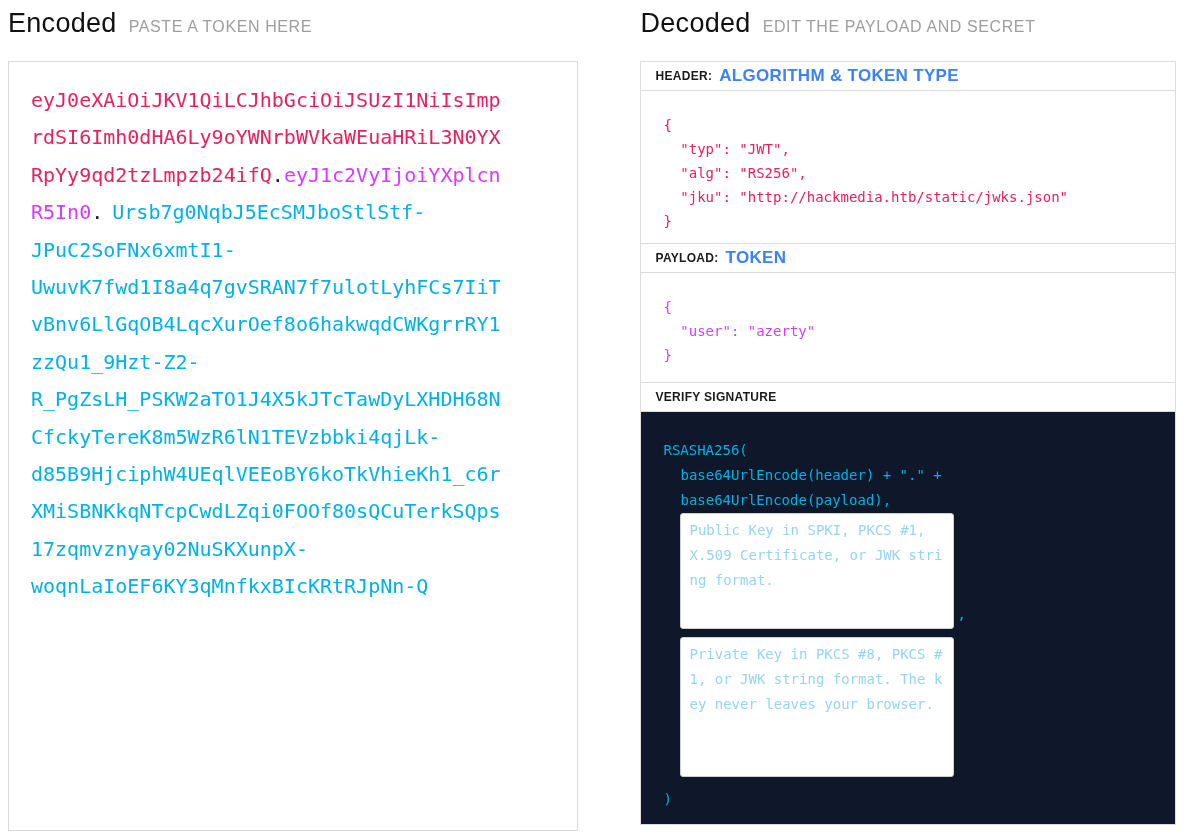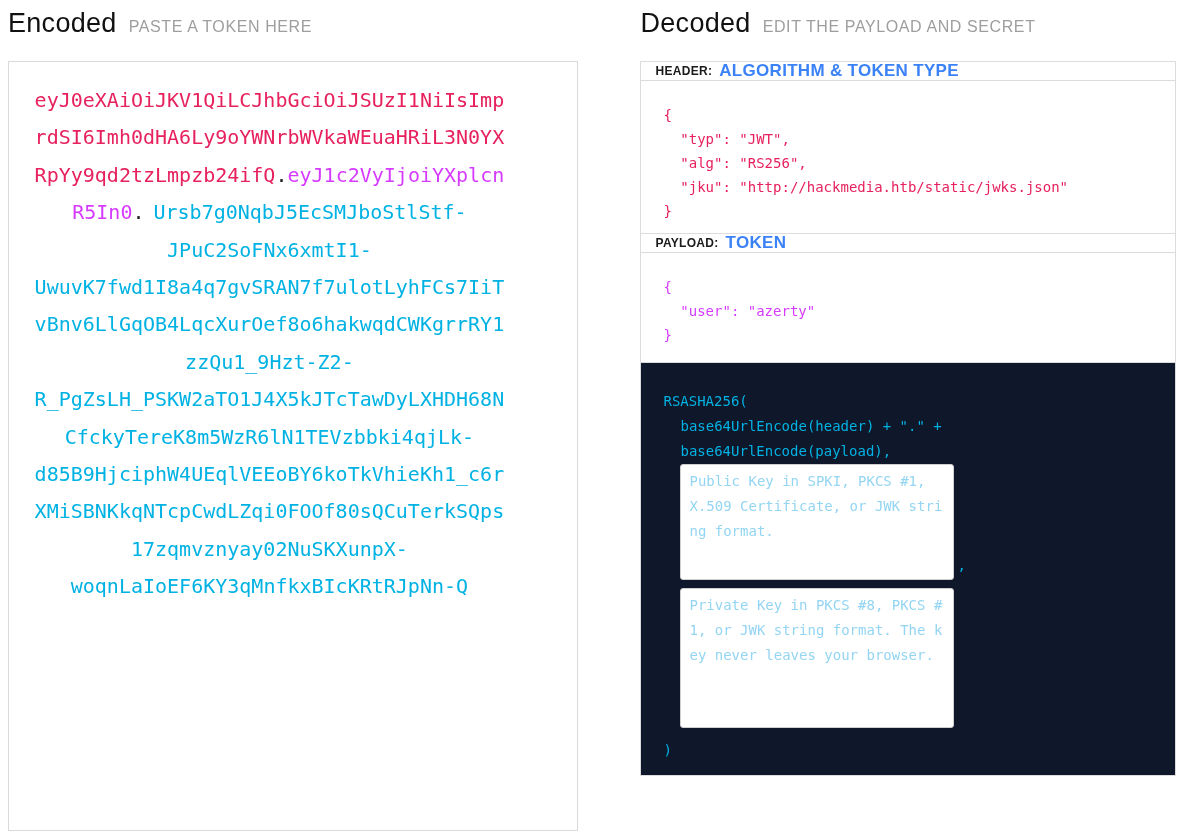--- a/index.html
+++ b/index.html
@@ -1,20 +1,20 @@
 <!DOCTYPE html>
 <html style="--c-header: #e6215e; --c-payload: #d63aff; --c-signature: #00b2e3; --c-dot: #212121; --c-placeholder: #93d5f2;"><head>
 <meta charset="utf-8">
 <style>
   * { margin:0; padding:0; box-sizing:border-box; }
   html,body { background:#ffffff; width:1184px; height:839px; overflow:hidden; }
   body { font-family:"Liberation Sans", sans-serif; color:#212121; }
 
   .page { width:1184px; height:839px; padding:8px 8px 0 8px; display:flex; }
-  .col-left  { width:639px;text-align:center; }
+  .col-left  { width:639px; }
   .col-right { width:568px; margin-left:30px; }
 
   .col-header { height:32px; margin-bottom:21px; display:flex; align-items:baseline; }
   .col-title  { font-size:27px; font-weight:500; letter-spacing:.3px; color:#111; }
   .col-sub    { font-size:16px; color:#9e9e9e; letter-spacing:.6px; margin-left:12px; font-weight:400; }
 
   
   .token-box {
     width:570px; height:770px;
     border:1px solid #d9d9d9; background:#fff;
@@ -29,21 +29,21 @@
   }
   .tok-header-segment    { color:var(--c-header,#e6215e); }
   .tok-payload-segment   { color:var(--c-payload,#d63aff); }
   .tok-signature-segment { color:var(--c-signature,#00b2e3);margin-left:9px; }
   .tok-dot               { color:var(--c-dot,#212121); }
 
   
   .panel { border:1px solid #dcdcdc; background:#fff; }
   .panel + .panel { margin-top:-1px; }
 
-  .label-bar { height:20px; display:flex; align-items:center; padding:0 14px; }
+  .label-bar { height:30px; display:flex; align-items:center; padding:0 14px; }
   .label-strong { font-size:12px; font-weight:bold; color:#1a1a1a; letter-spacing:.3px; }
   .label-muted  { font-size:17px; color:#3b82f6; letter-spacing:.3px; margin-left:7px;font-weight:bold; }
 
   .content-box { overflow:hidden; }
   .content-header  { height:154px; padding:22px 0 0 22px; }
   .content-payload { height:111px; padding:22px 0 0 22px; }
 
   .json {
     font-family:"DejaVu Sans Mono","Liberation Mono",monospace;
     font-size:14px; line-height:24px; white-space:pre;
@@ -111,20 +111,23 @@
     <div class="panel label-bar">
       <span class="label-strong">PAYLOAD:</span>
       <span class="label-muted">TOKEN</span>
     </div>
     <div class="panel content-box content-payload">
       <pre class="json json-payload">{
   "user": "azerty"
 }</pre>
     </div>
 
+    <div class="panel label-bar">
+      <span class="label-strong">VERIFY SIGNATURE</span>
+    </div>
     <div class="panel content-box content-signature">
       <div class="sig-code">
         <div>RSASHA256(</div>
         <div class="sig-indent">base64UrlEncode(header) + "." +</div>
         <div class="sig-indent">base64UrlEncode(payload),</div>
         <div class="ta-row">
           <textarea class="key-input" placeholder="Public Key in SPKI, PKCS #1, X.509 Certificate, or JWK string format." style=""></textarea>
           <span class="sig-comma">,</span>
         </div>
         <textarea class="key-input private" placeholder="Private Key in PKCS #8, PKCS #1, or JWK string format. The key never leaves your browser." style=""></textarea>

